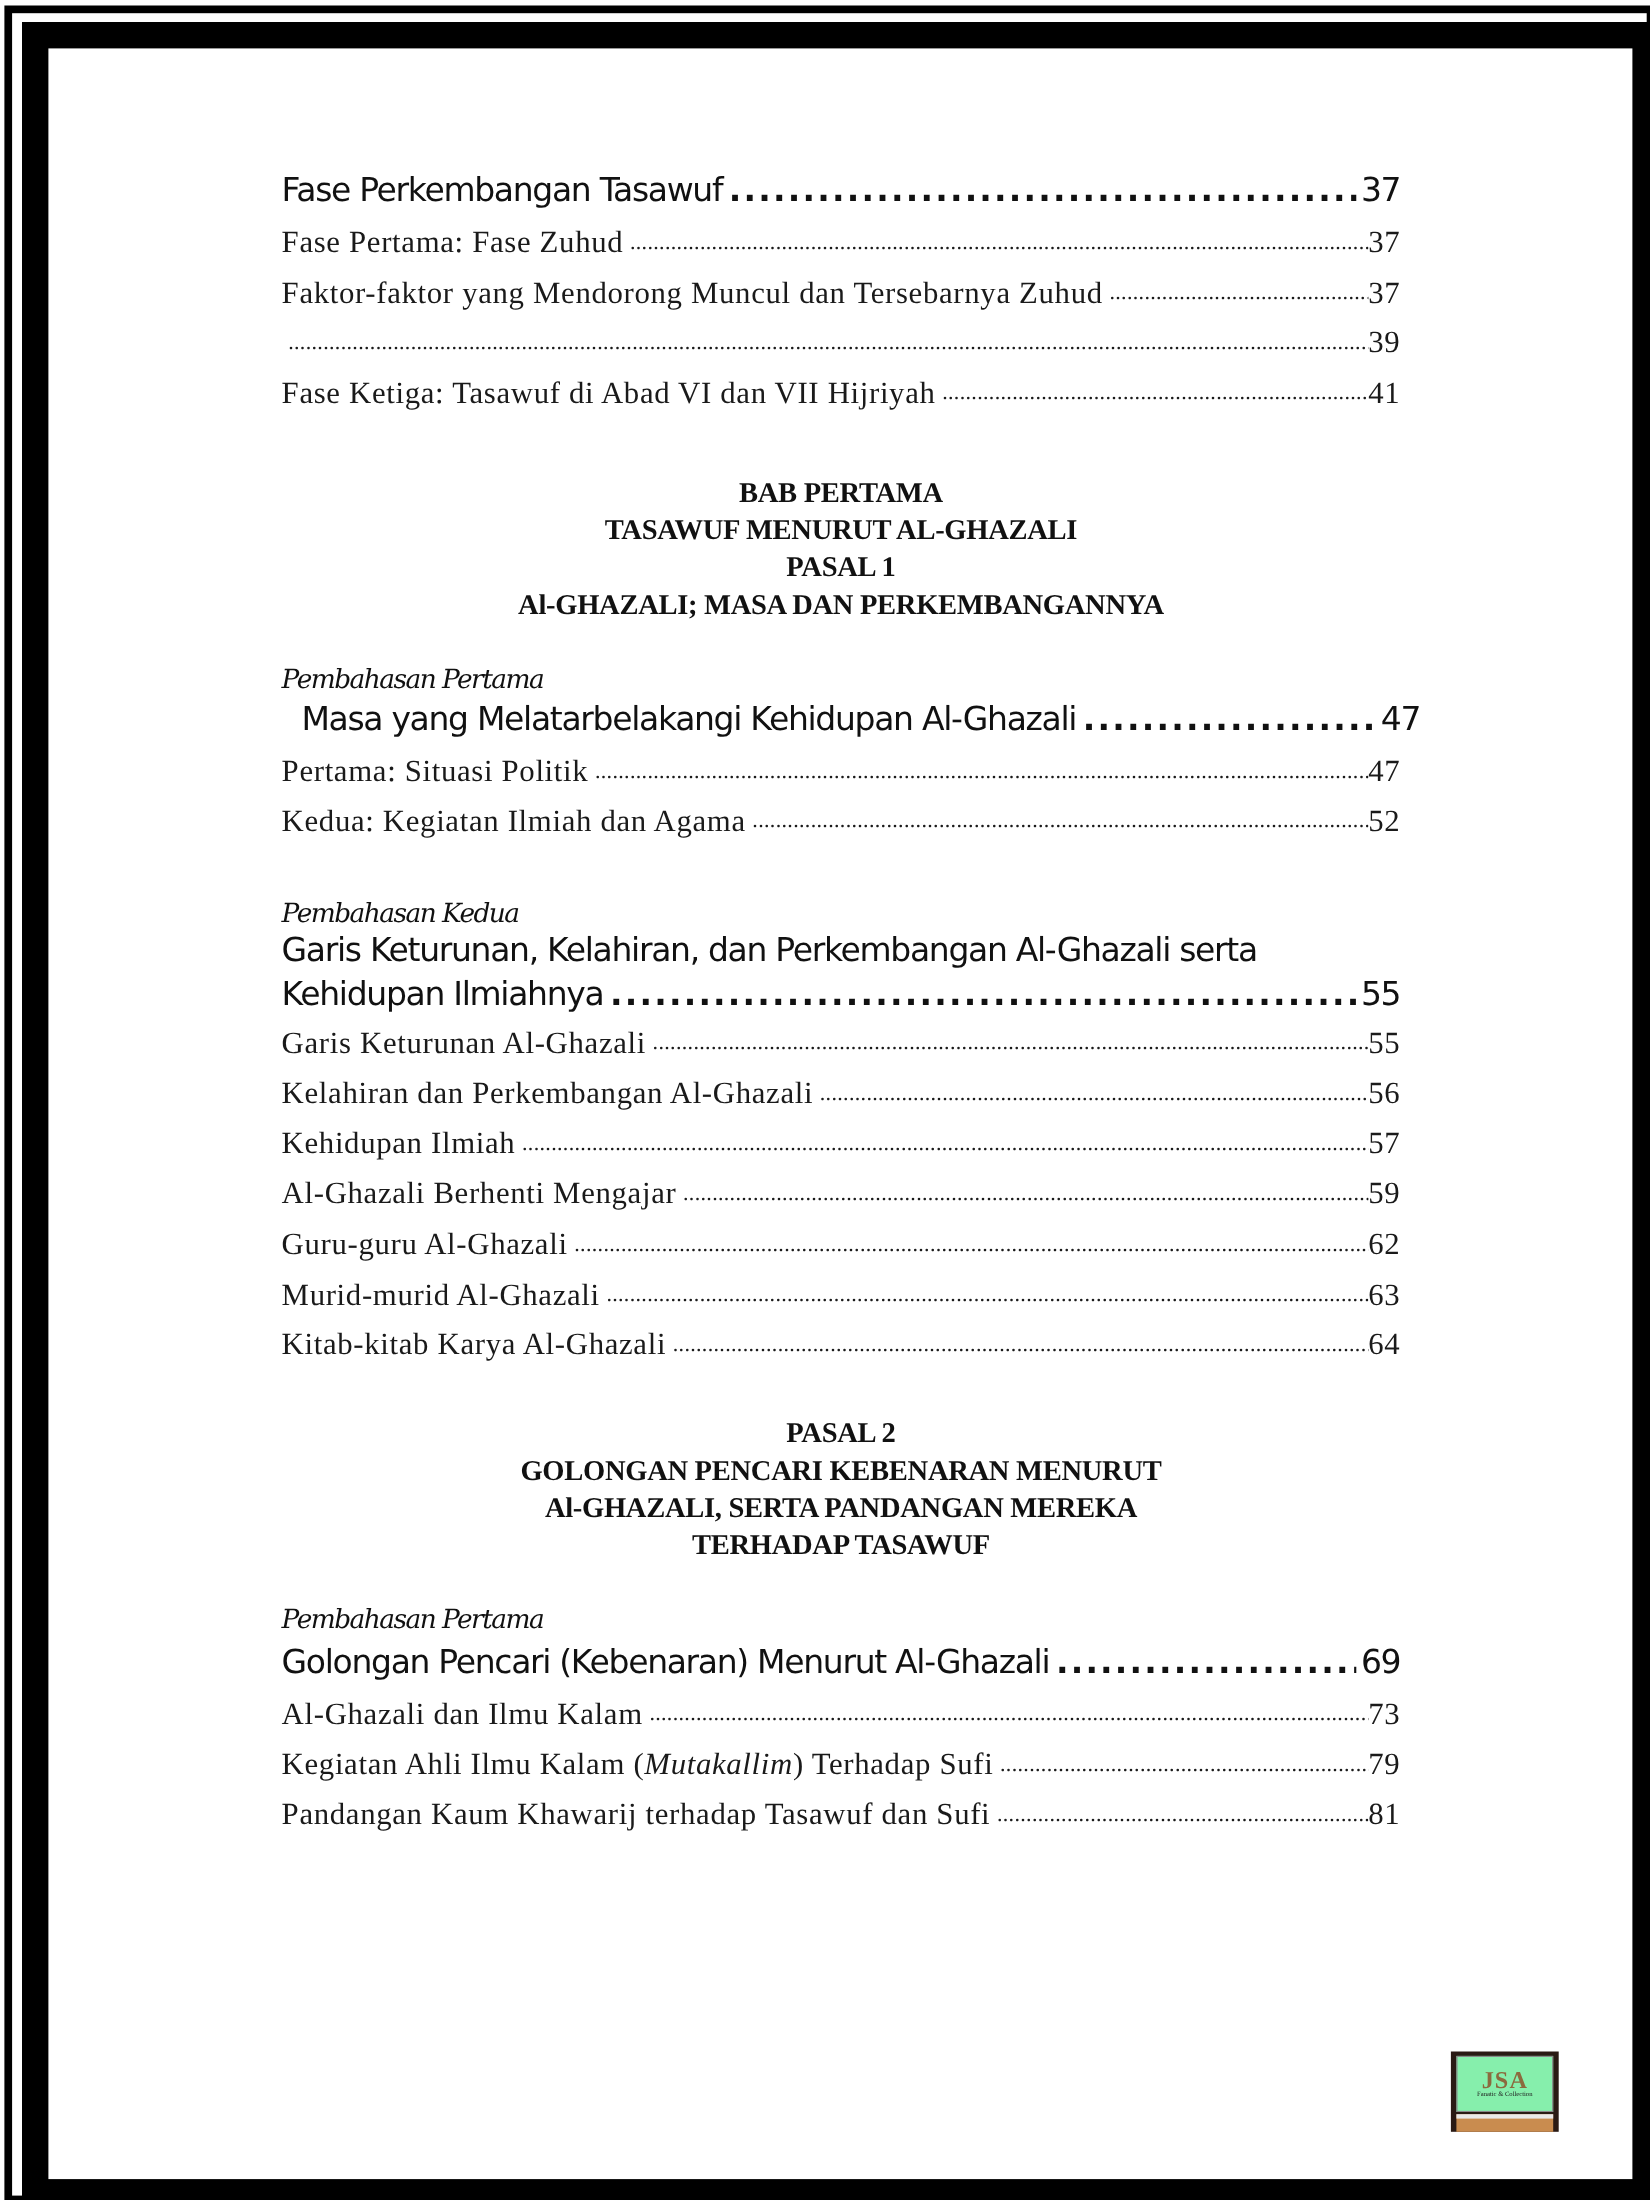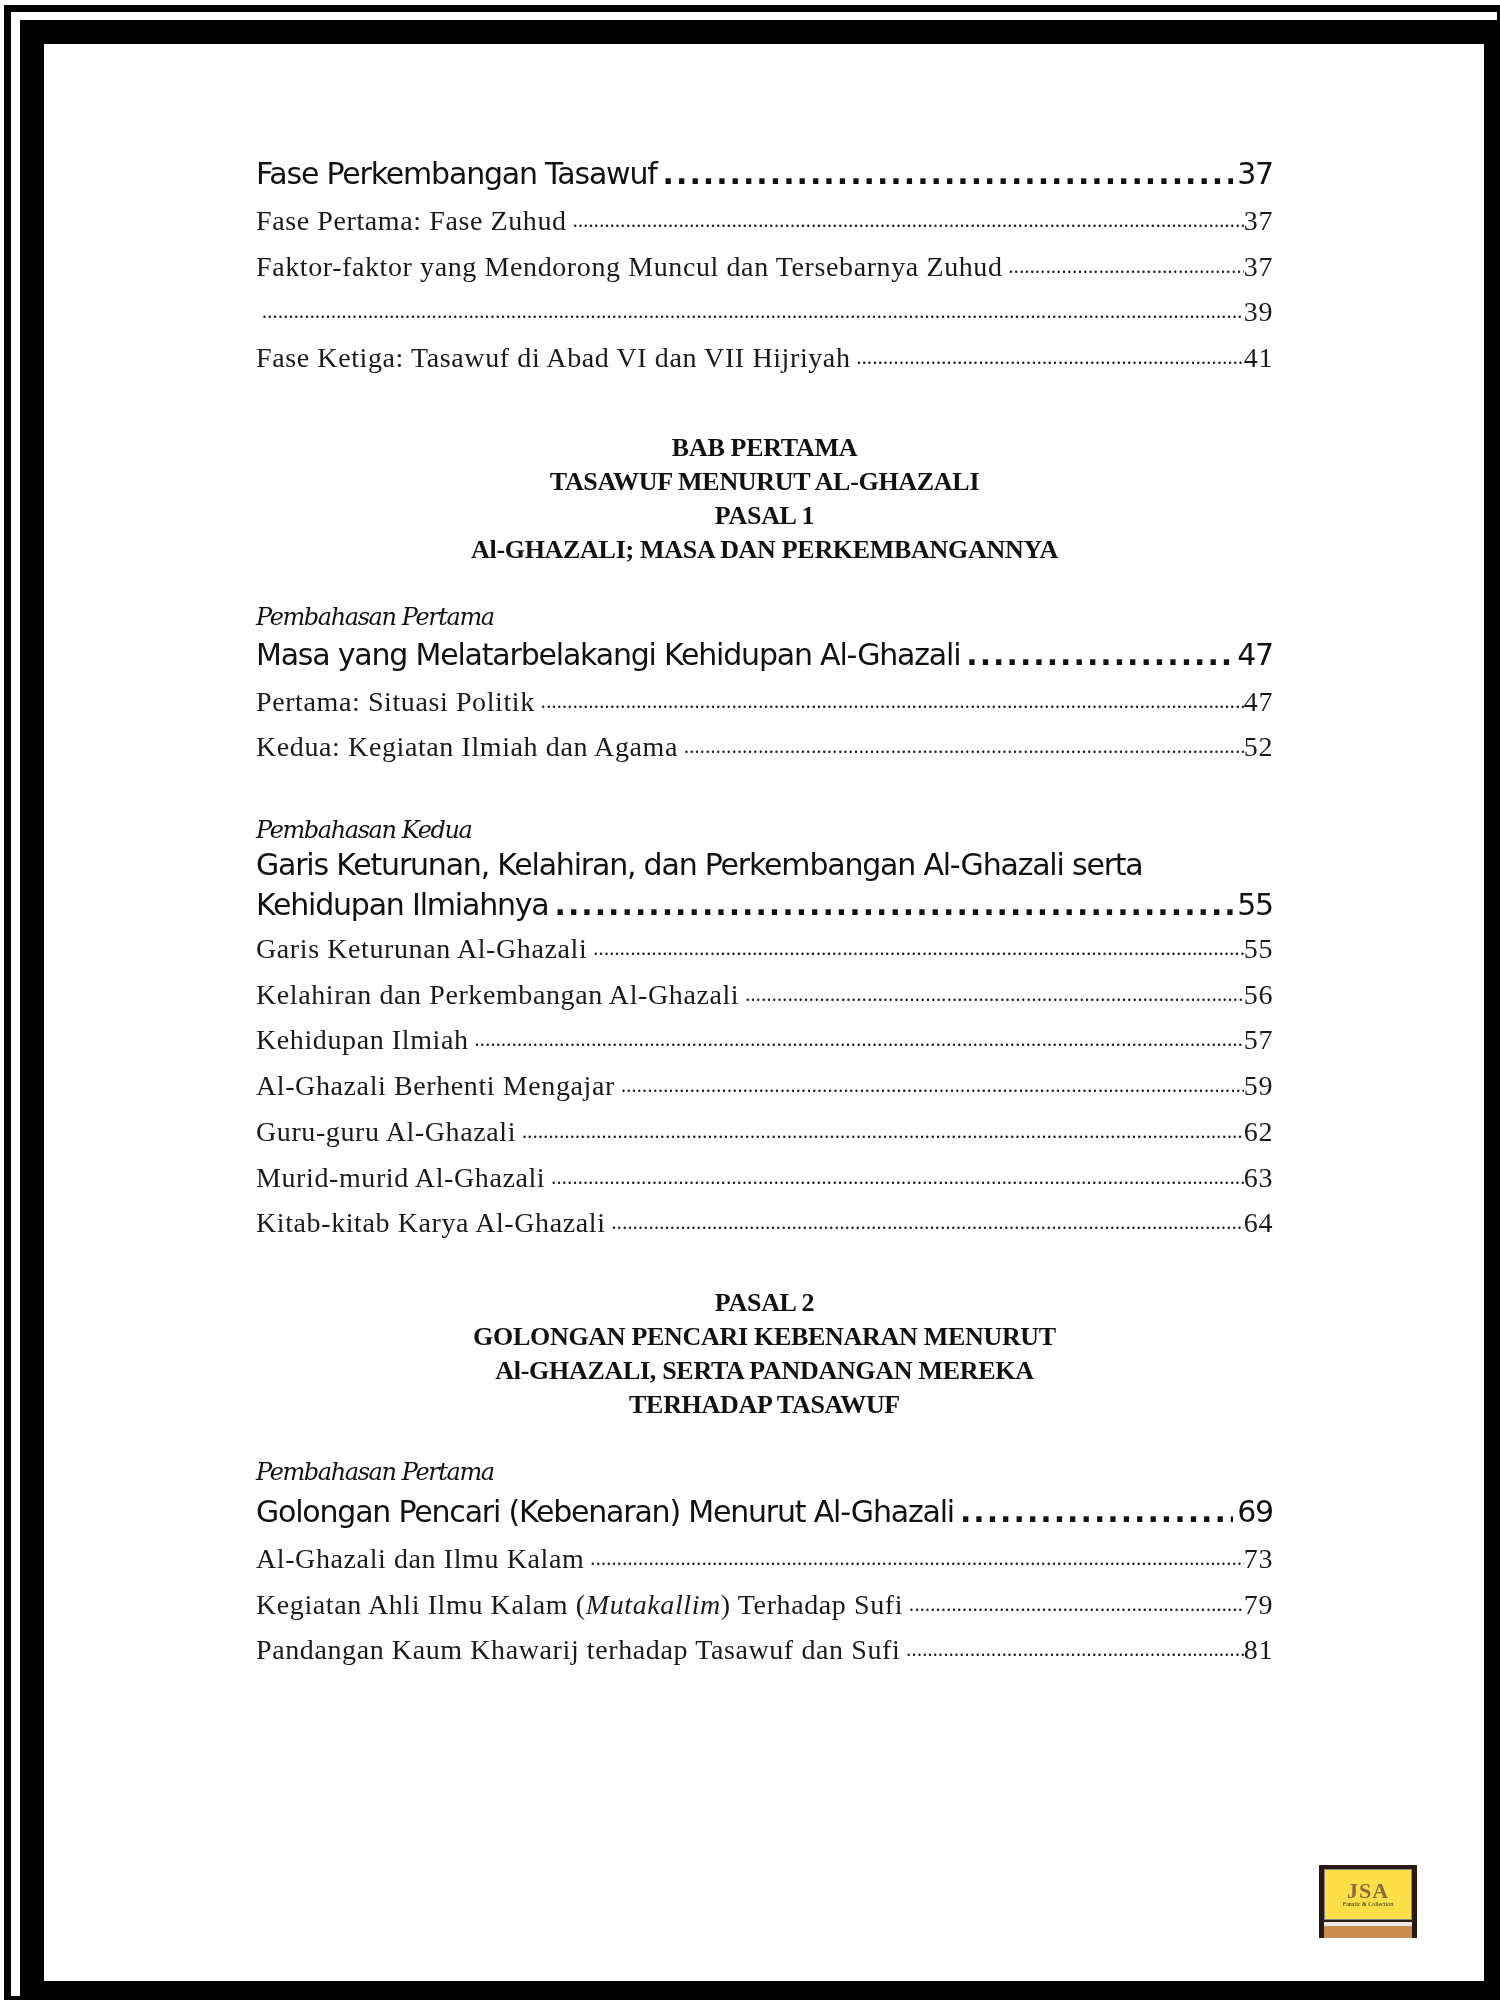--- a/index.html
+++ b/index.html
@@ -46,21 +46,21 @@
   }
   .subhead {
     font-family: "DejaVu Serif", serif; font-style: italic; font-weight: normal;
     font-size: 24px; letter-spacing: -1.4px; height: 40px; line-height: 40px; color: #111;
   }
   .logo {
     position: absolute; left: 1319px; top: 1865px; width: 98px; height: 73px;
     background: #2a1a14; box-sizing: border-box; padding: 4px 5px 0 5px;
   }
   .logo .screen {
-    background: #fde047; height: 49px; display: flex; flex-direction: column;
+    background: #86efac; height: 49px; display: flex; flex-direction: column;
     align-items: center; justify-content: center; border: 1px solid #888;
   }
   .logo .jsa {
     font-family: "Liberation Serif", serif; font-weight: bold; font-size: 22px;
     color: #8b6a3e; line-height: 20px; letter-spacing: 1px;
   }
   .logo .tag {
     font-family: "Liberation Serif", serif; font-size: 6px; color: #222; line-height: 7px;
   }
   .logo .desk {
@@ -106,21 +106,21 @@
     <div class="heading">TASAWUF MENURUT AL-GHAZALI</div>
   </div>
 
   <div style="">
     <div class="heading">PASAL 1</div>
     <div class="heading">Al-GHAZALI; MASA DAN PERKEMBANGANNYA</div>
   </div>
 
   <div style="margin-top:30px;">
     <div class="subhead">Pembahasan Pertama</div>
-    <div class="entry main" style="margin-top:-6px;">
+    <div class="entry main" style="margin-top:-6px;margin-left:18px;">
       <span class="t">Masa yang Melatarbelakangi Kehidupan Al-Ghazali</span>
       <span class="dots"></span>
       <span class="p">47</span>
     </div>
     <div class="entry sub">
       <span class="t">Pertama: Situasi Politik</span>
       <span class="dots"></span>
       <span class="p">47</span>
     </div>
     <div class="entry sub">

